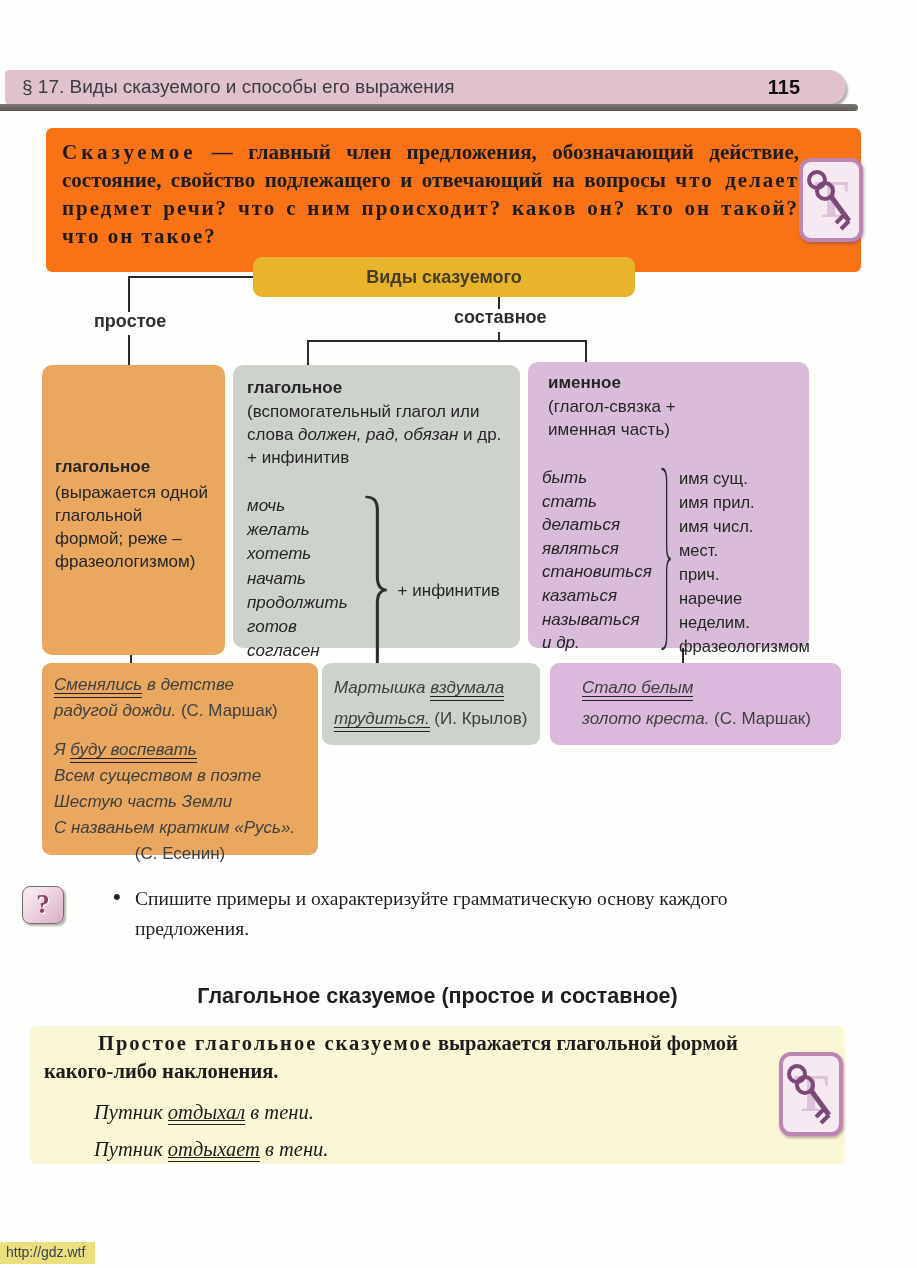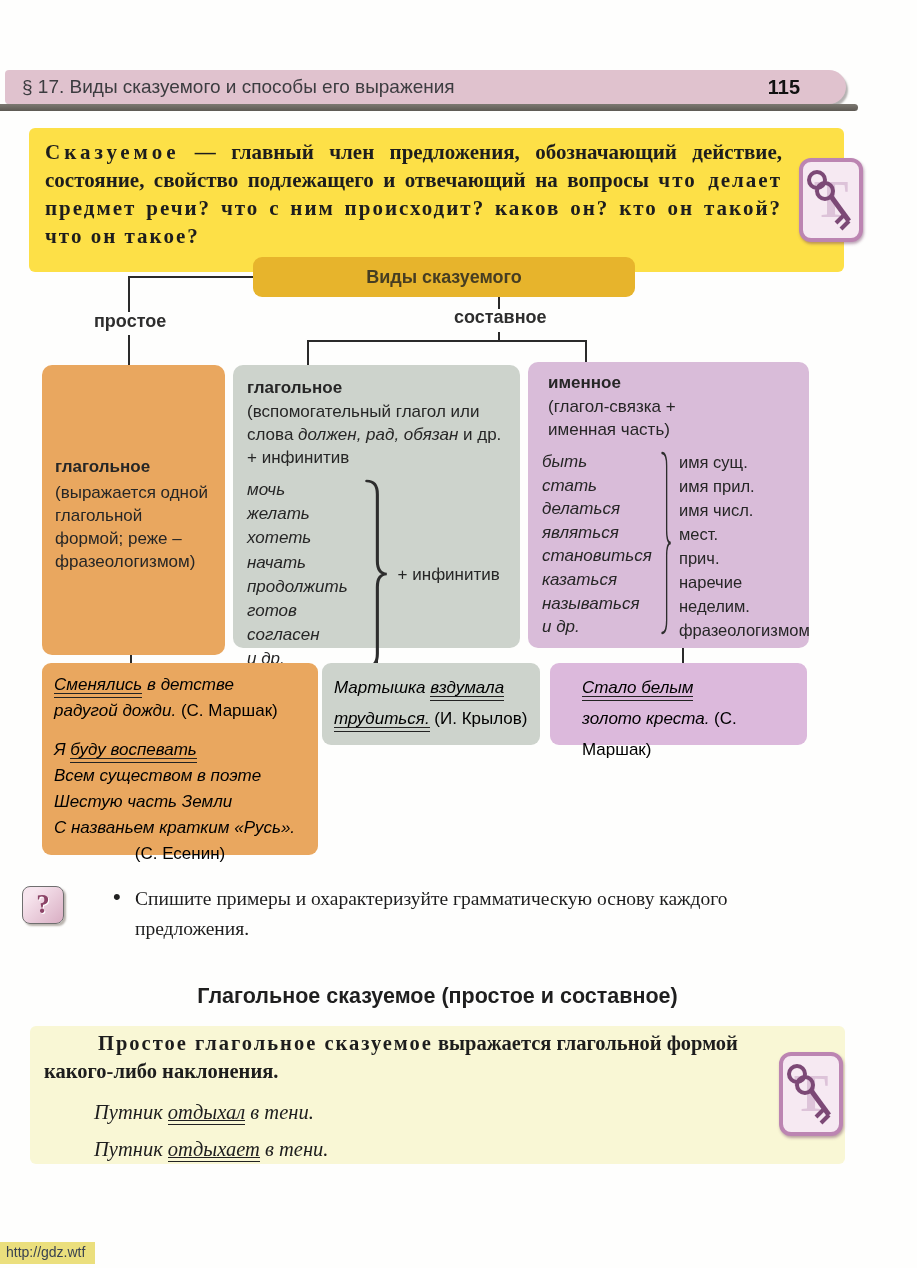--- a/index.html
+++ b/index.html
@@ -8,21 +8,21 @@
 
   
   .header-bar{position:absolute;left:5px;top:70px;width:841px;height:34px;background:#e0c2ce;
     border-radius:4px 17px 17px 4px;box-shadow:2px 3px 2px rgba(90,85,85,.45);}
   .header-title{position:absolute;left:17px;top:0;line-height:34px;font-size:19px;color:#3c3c40;}
   .page-number{position:absolute;right:46px;top:0;line-height:34px;font-size:20px;font-weight:bold;color:#111;}
   .header-underline{position:absolute;left:0;top:104px;width:858px;height:7px;
     background:linear-gradient(180deg,#7d7972,#5d5953);border-radius:0 4px 4px 0;}
 
   
-  .def-box{position:absolute;left:29px;top:128px;width:815px;height:144px;background:#fde047;border-radius:6px;}
+  .def-box{position:absolute;left:46px;top:128px;width:815px;height:144px;background:#f97316;border-radius:6px;}
   .def-text{margin:0;padding:10px 62px 8px 16px;font-family:"Liberation Serif",serif;font-weight:bold;
     font-size:21px;line-height:28px;color:#1d1d1d;text-align:justify;}
   .spaced{letter-spacing:4px;}
   .spaced-q{letter-spacing:2px;}
 
   
   .key-badge{position:absolute;width:56px;height:76px;background:#f6e9f2;border:4px solid #bc85b2;
     border-radius:12px;box-shadow:1px 2px 3px rgba(110,60,100,.45);display:flex;align-items:center;justify-content:center;}
   .key-letter{font-family:"Liberation Serif",serif;font-weight:bold;font-size:52px;color:#ddc3d9;line-height:1;}
   .key-svg{position:absolute;left:1px;top:3px;width:54px;height:70px;}
@@ -39,35 +39,35 @@
   .box-note{line-height:23px;}
   .it{font-style:italic;}
 
   .simple-box{left:42px;top:365px;width:183px;height:290px;background:#e9a75f;padding:0;}
   .simple-box .inner{padding:90px 10px 0 13px;line-height:23.5px;}
 
   .verbal-box{left:233px;top:365px;width:287px;height:283px;background:#cdd3cc;box-sizing:border-box;padding:13px 10px 0 14px;}
   .nominal-box{left:528px;top:362px;width:281px;height:286px;background:#d9bcd9;box-sizing:border-box;padding:11px 8px 0 20px;}
   .nominal-note{width:170px;}
 
-  .verb-cluster{display:flex;align-items:flex-start;margin-top:9px;}
+  .verb-cluster{display:flex;align-items:flex-start;margin-top:25px;}
   .verb-list{font-style:italic;line-height:24.2px;}
   .nominal-box .verb-list{line-height:23.6px;margin-left:-6px;}
   .brace{display:block;}
   .brace path{fill:none;stroke:#2d2d2d;stroke-width:2.6;stroke-linecap:round;}
   .verbal-box .brace{width:26px;height:192px;margin-left:14px;}
   .brace-label{align-self:center;margin-left:10px;font-size:17px;}
   .nominal-box .brace{width:22px;height:186px;margin-left:8px;}
   .parts-list{margin-left:8px;width:122px;line-height:24px;font-size:16.5px;}
 
   
-  .ex-box{position:absolute;border-radius:9px;box-sizing:border-box;padding:9px 12px;font-size:17px;color:#000000;}
+  .ex-box{position:absolute;border-radius:9px;box-sizing:border-box;padding:9px 12px;font-size:17px;color:#404040;}
   .ex-simple{left:42px;top:663px;width:276px;height:192px;background:#e9a75f;line-height:26px;}
   .ex-verbal{left:322px;top:663px;width:218px;height:82px;background:#cdd3cc;line-height:31px;}
-  .ex-nominal{left:550px;top:663px;width:257px;height:82px;background:#dcb9dc;line-height:31px;padding-left:32px;}
+  .ex-nominal{left:550px;top:663px;width:291px;height:82px;background:#dcb9dc;line-height:31px;padding-left:32px;}
   .ex-line.right{text-align:center;}
   .ex-line.gap{height:13px;}
   .du{position:relative;font-style:italic;}
   .du::after{content:"";position:absolute;left:0;right:0;bottom:-4px;height:3px;
     border-top:1.6px solid #222;border-bottom:1.6px solid #222;}
 
   
   .task-icon{position:absolute;left:22px;top:886px;width:40px;height:36px;border-radius:8px;
     background:linear-gradient(135deg,#f7e5ee 20%,#d9aec3);border:1.5px solid #6f6f6f;
     box-shadow:2px 2px 2px #b9b3ad;text-align:center;}

